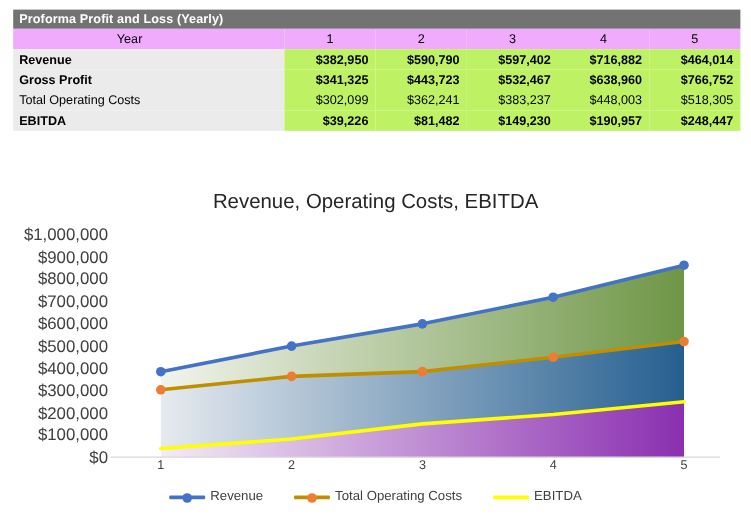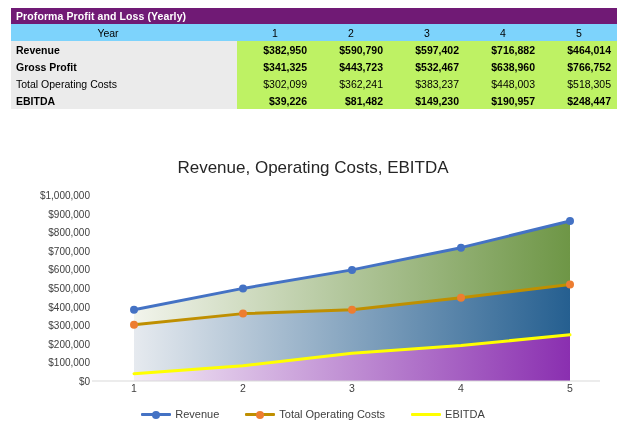--- a/index.html
+++ b/index.html
@@ -10,21 +10,21 @@
     overflow:hidden;
     position:relative;
   }
 
   
   #pl-table{
     position:absolute;
     left:11px; top:8px; width:606px;
   }
   #pl-title-bar{
-    background:#701a75;
+    background:#737373;
     color:#ffffff;
     font-size:10.5px;
     font-weight:bold;
     line-height:14px;
     height:14px;
     padding:1px 0 1px 5px;
     letter-spacing:0.1px;
     box-sizing:content-box;
   }
   table.pl{
@@ -37,21 +37,21 @@
   table.pl col.c-label{width:226px;}
   table.pl col.c-val{width:76px;}
   table.pl th, table.pl td{
     padding:0;
     height:17px;
     vertical-align:middle;
     white-space:nowrap;
     font-weight:normal;
   }
   table.pl tr.head-row th{
-    background:#7dd3fc;
+    background:#f0abfc;
     text-align:center;
     font-size:10.5px;
   }
   table.pl tr.head-row th.c-label{
     text-align:center;
     padding-right:32px;
   }
   table.pl td.lbl{
     background:#ebebeb;
     text-align:left;
@@ -82,21 +82,21 @@
     position:absolute;
     left:0; top:0; width:626px; height:245px;
   }
   #chart-svg{display:block;}
 
   .ytick{
     position:absolute;
     right:0;
     width:84px;
     text-align:right;
-    font-size:10px;
+    font-size:14px;
     color:#404040;
     transform:translateY(-50%);
     white-space:nowrap;
   }
   #ylabels{position:absolute;left:6px;top:0;width:84px;height:245px;}
 
   #xlabels{position:absolute;left:0;top:232px;width:626px;height:20px;}
   .xtick{
     position:absolute;
     transform:translateX(-50%);

